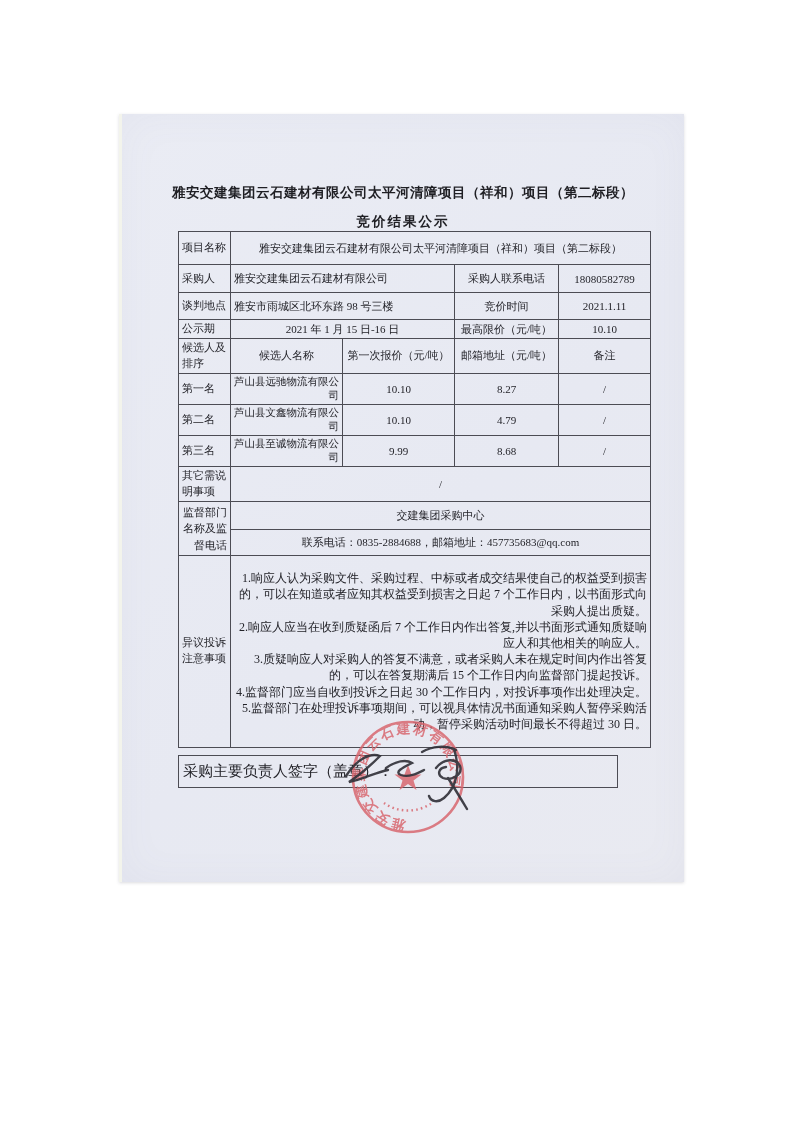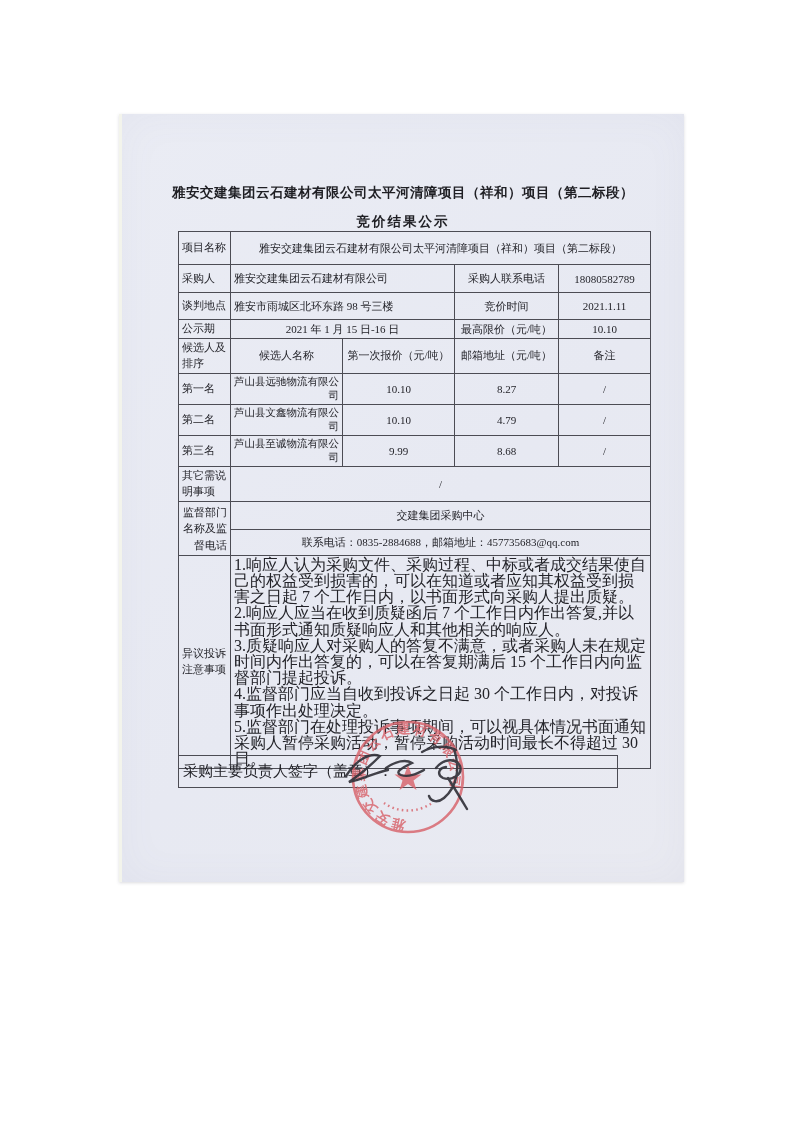--- a/index.html
+++ b/index.html
@@ -16,21 +16,21 @@
   table.doc{position:absolute;left:56px;top:117px;width:472px;border-collapse:collapse;
             table-layout:fixed;font-size:11px;color:#232329;}
   table.doc td{border:1px solid #4c4c54;padding:1px 3px;vertical-align:middle;
                overflow:hidden;}
   td.lab{text-align:left;word-break:break-all;line-height:1.45;}
   td.lab-c{text-align:right;word-break:break-all;line-height:1.5;}
   td.val-l{text-align:left;}
   td.val-c{text-align:center;}
   td.name-cell{font-size:10.5px;text-align:right;padding-left:2px;}
   td.obj{vertical-align:middle;padding:4px 6px;}
-  .obj-item{line-height:16.2px;font-size:16px;text-align:left;}
+  .obj-item{line-height:16.2px;font-size:12px;text-align:right;}
   table.sig{position:absolute;left:56px;top:641px;width:440px;border-collapse:collapse;
             font-size:15px;color:#232329;}
   table.sig td{border:1px solid #4c4c54;height:29px;padding:1px 4px;text-align:left;
                vertical-align:middle;}
   .stamp-wrap{position:absolute;left:226px;top:603px;width:120px;height:120px;pointer-events:none;}
   .sig-ink{position:absolute;left:212px;top:620px;width:150px;height:80px;pointer-events:none;}
 </style>
 </head>
 <body>
 

